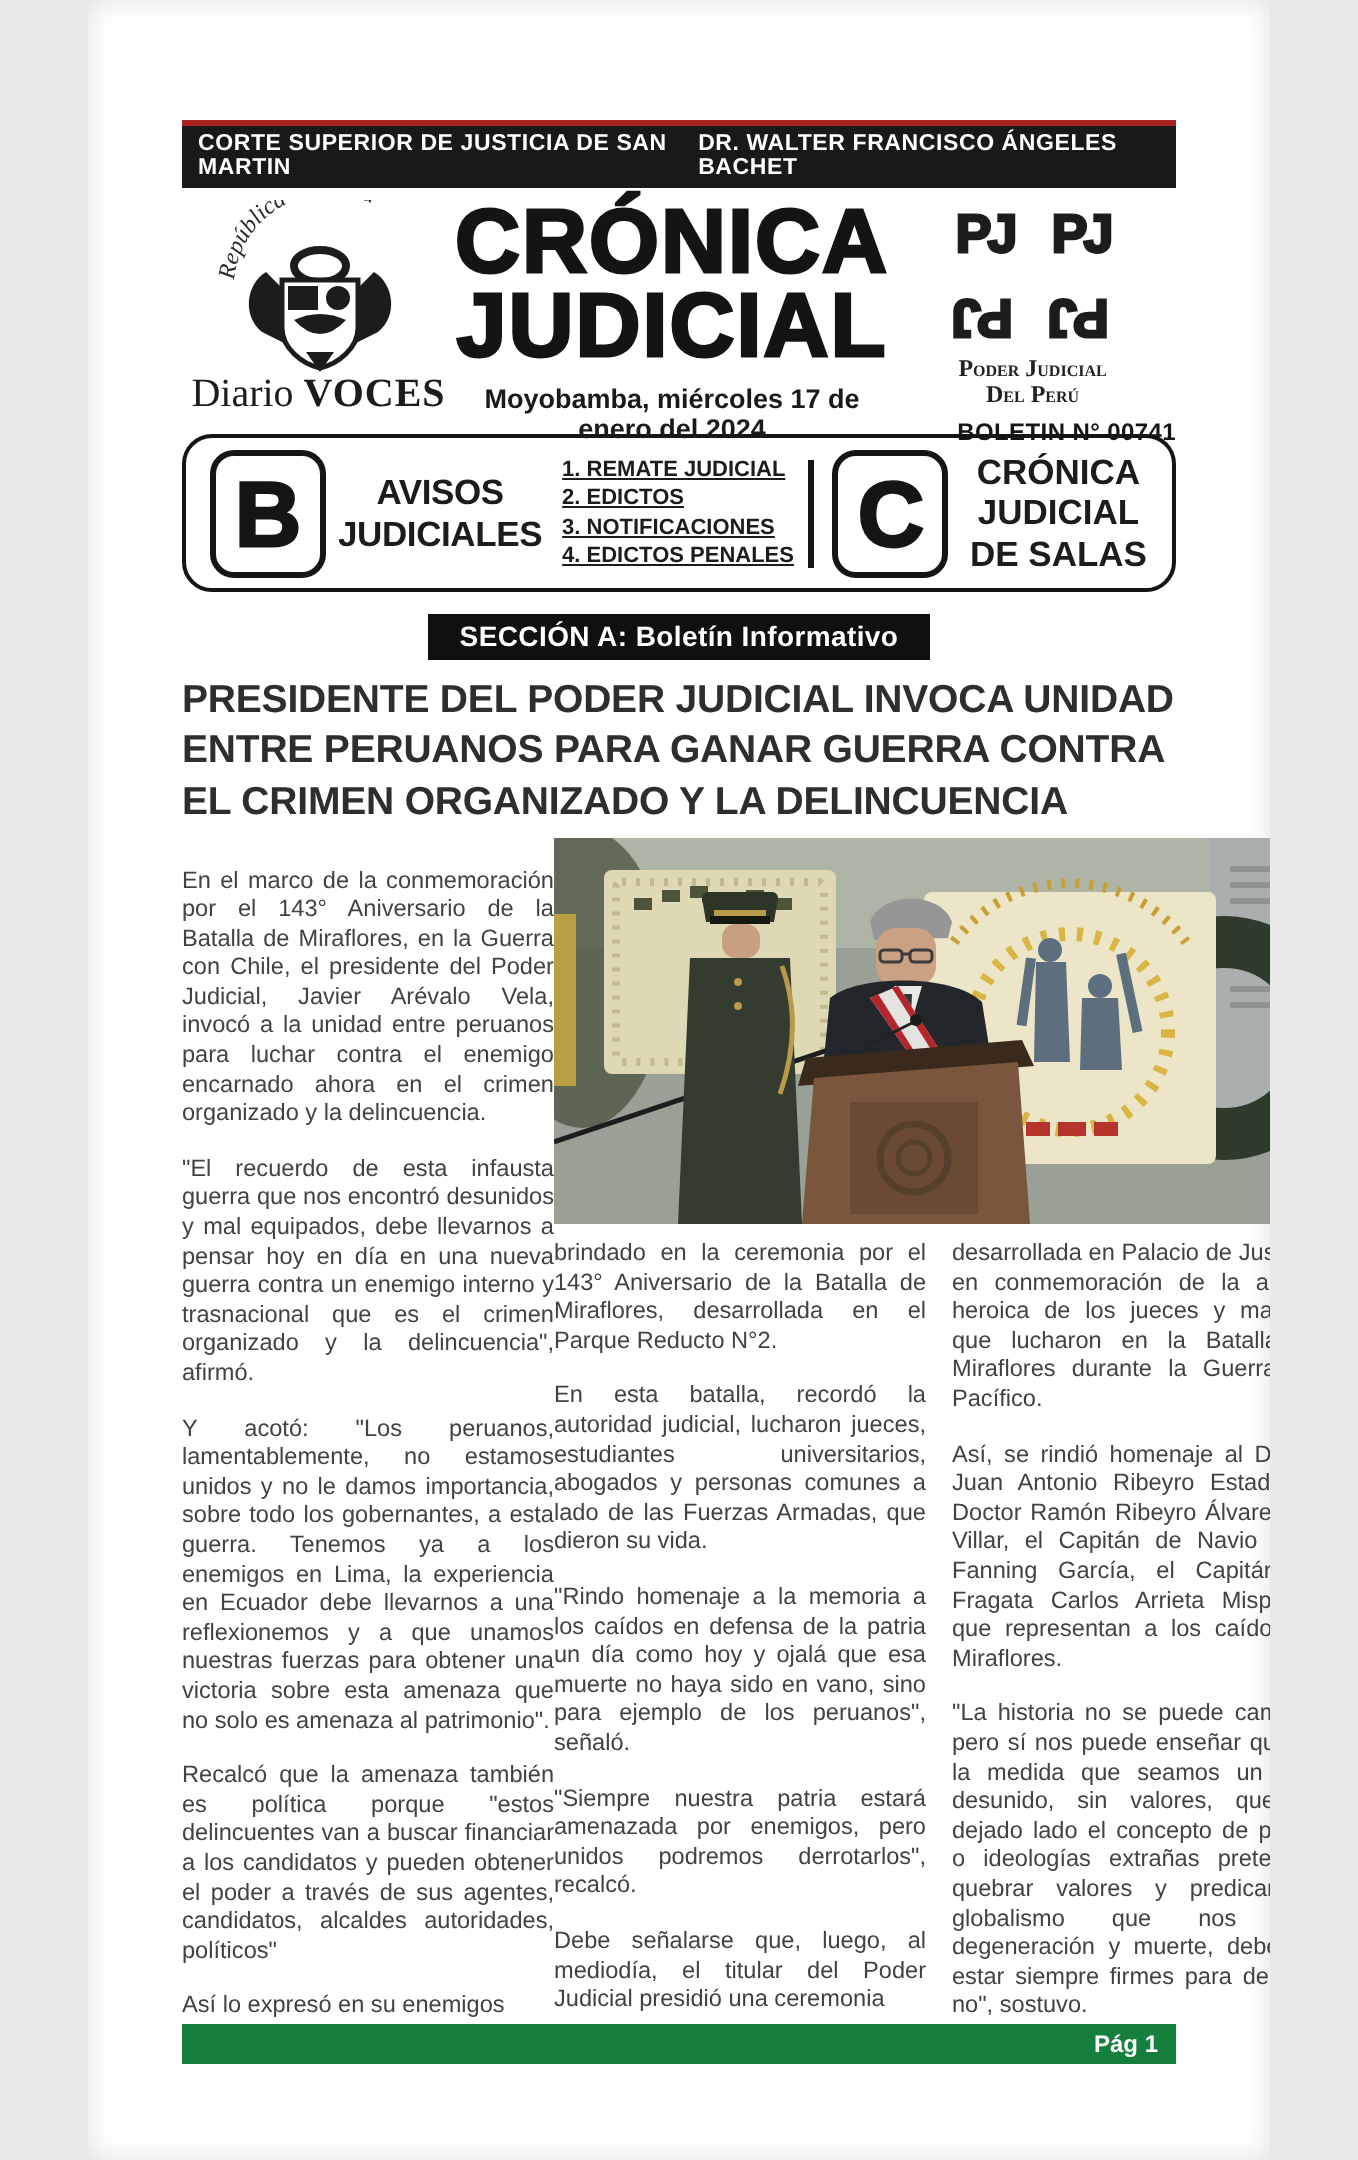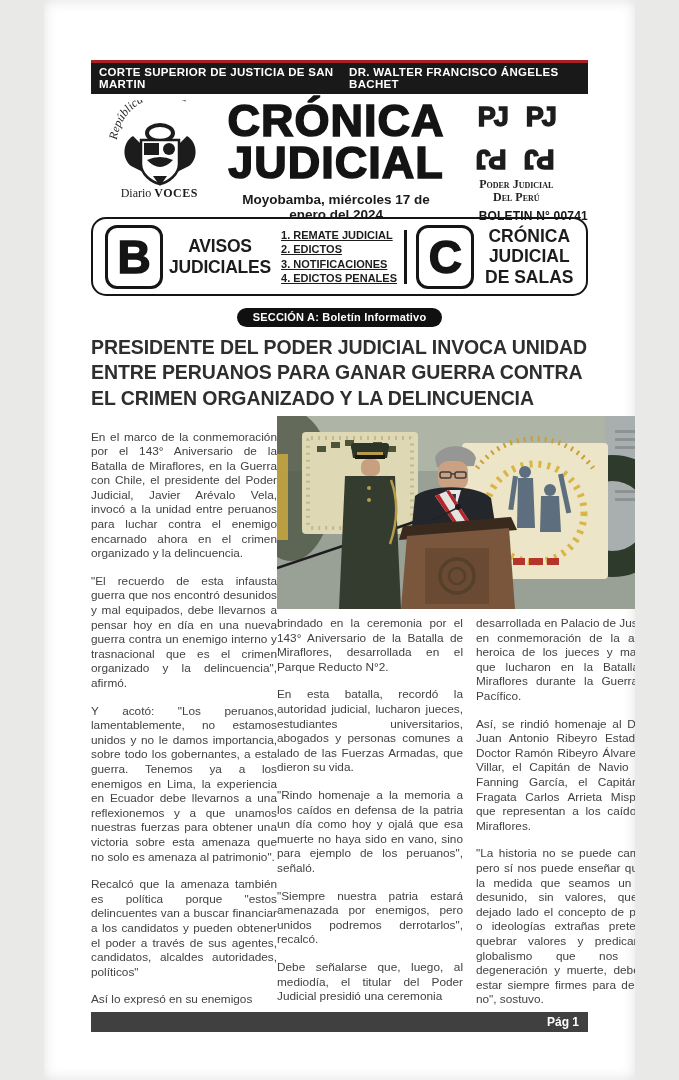--- a/index.html
+++ b/index.html
@@ -13,21 +13,21 @@
   .top-rule{height:3px;background:#a82022;margin-top:60px;}
   .top-bar{
     display:flex;justify-content:space-between;align-items:center;
     background:#191919;color:#fff;font-size:11.5px;font-weight:700;
     letter-spacing:.3px;padding:3px 8px 4px 8px;
   }
   
   .masthead{display:flex;align-items:flex-start;margin-top:4px;height:112px;}
   .emblem{width:138px;text-align:center;padding-top:2px;}
   .emblem svg{display:block;margin:0 auto;}
-  .emblem-caption{font-family:"Liberation Serif",serif;font-size:12px;color:#1c1c1c;margin-top:-2px;}
+  .emblem-caption{font-family:"Liberation Serif",serif;font-size:20px;color:#1c1c1c;margin-top:-2px;}
   .emblem-caption b{font-weight:700;letter-spacing:.5px;}
   .mast-center{flex:1;text-align:center;padding-top:2px;}
   .mast-title{
     font-size:45px;line-height:.94;font-weight:700;color:#141414;
     letter-spacing:1px;-webkit-text-stroke:1.6px #141414;
   }
   .dateline{font-size:13.5px;font-weight:700;color:#1a1a1a;margin-top:7px;}
   .pj-block{width:145px;text-align:center;padding-top:4px;}
   .pj-grid{display:grid;grid-template-columns:36px 36px;justify-content:center;gap:12px;}
   .pj-cell{
@@ -50,38 +50,38 @@
   }
   .b-title{font-size:17.5px;font-weight:700;color:#1c1c1c;text-align:center;
     line-height:1.18;margin-left:6px;letter-spacing:-.2px;}
   .b-list{margin-left:10px;font-size:11px;font-weight:700;color:#1c1c1c;line-height:1.3;white-space:nowrap;text-decoration:underline;}
   .vdivider{width:3.5px;height:54px;background:#151515;margin:0 9px 0 7px;flex:none;}
   .c-title{font-size:17.5px;font-weight:700;color:#1c1c1c;text-align:center;
     line-height:1.18;margin-left:10px;flex:1;}
   
   .pill-row{text-align:center;margin-top:11px;}
   .pill{
-    display:inline-block;background:#101010;color:#fff;border-radius:11px;
-    font-size:11px;font-weight:700;padding:3px 16px 4px 16px;letter-spacing:.2px;
+    display:inline-block;background:#101010;color:#fff;border-radius:0;
+    font-size:14px;font-weight:700;padding:3px 16px 4px 16px;letter-spacing:.2px;
   }
   
   .headline{
     margin-top:8px;font-size:19.5px;font-weight:700;line-height:1.3;
     color:#2e2e2e;letter-spacing:-.1px;
   }
   
   .article{display:flex;margin-top:5px;align-items:flex-end;}
   .col{width:186px;flex:none;font-size:11.8px;line-height:14.6px;text-align:justify;color:#424242;}
   .col p{margin:0 0 13px 0;}
   .right-zone{width:385px;flex:none;}
   .photo{width:385px;height:193px;display:block;background:#99a095;}
   .below-photo{display:flex;gap:13px;margin-top:7px;}
   
   .footer-bar{
-    position:absolute;left:47px;right:47px;top:1012px;height:20px;background:#404040;
+    position:absolute;left:47px;right:47px;top:1012px;height:20px;background:#15803d;
     color:#fff;font-size:12px;font-weight:700;display:flex;align-items:center;
     justify-content:flex-end;padding-right:9px;
   }
 </style>
 </head>
 <body>
 
 <div class="page">
   <div class="content">
 

